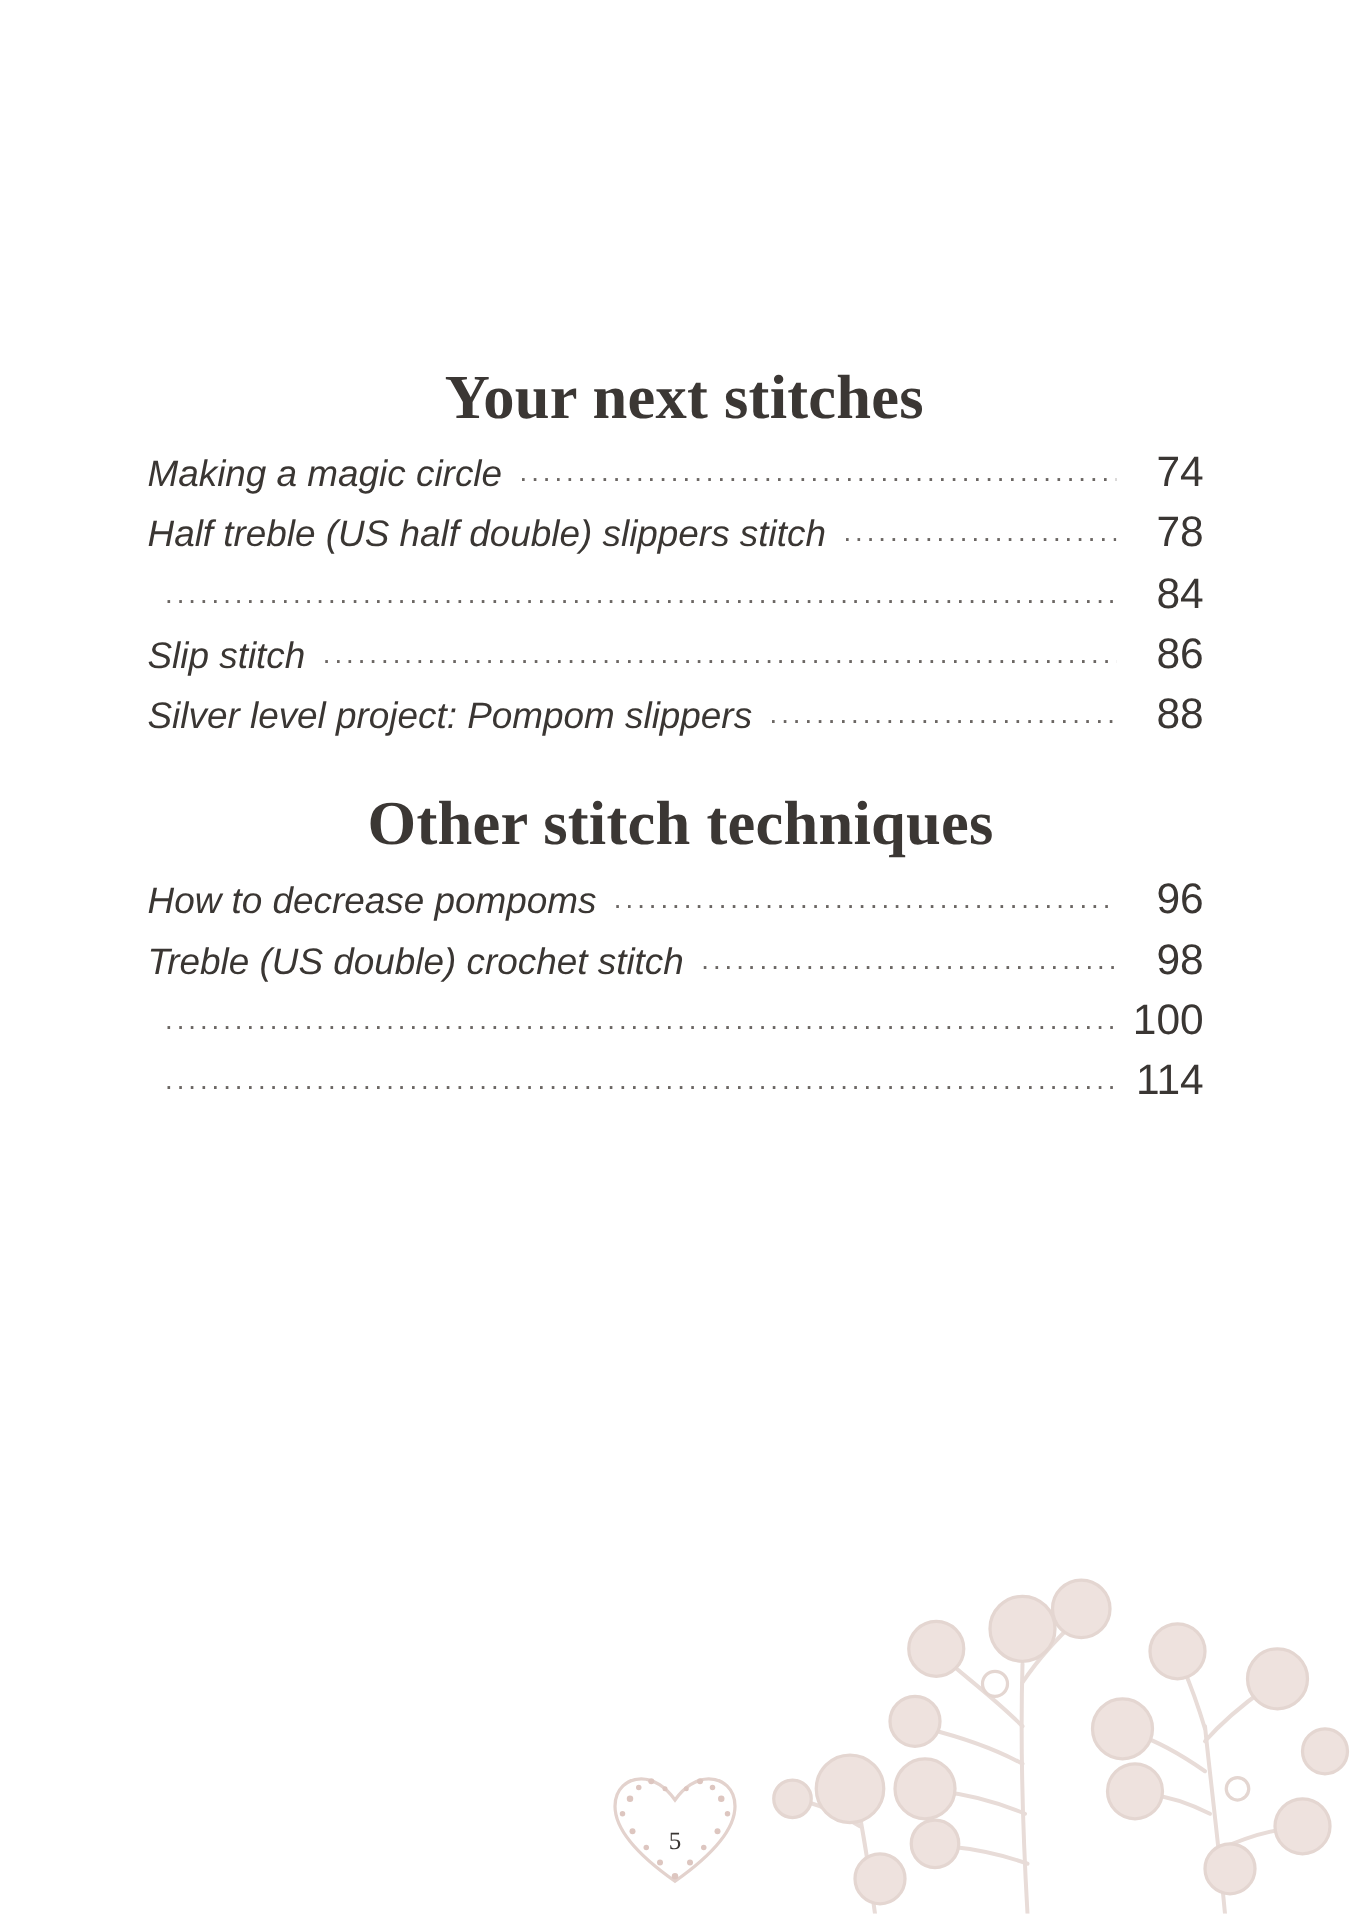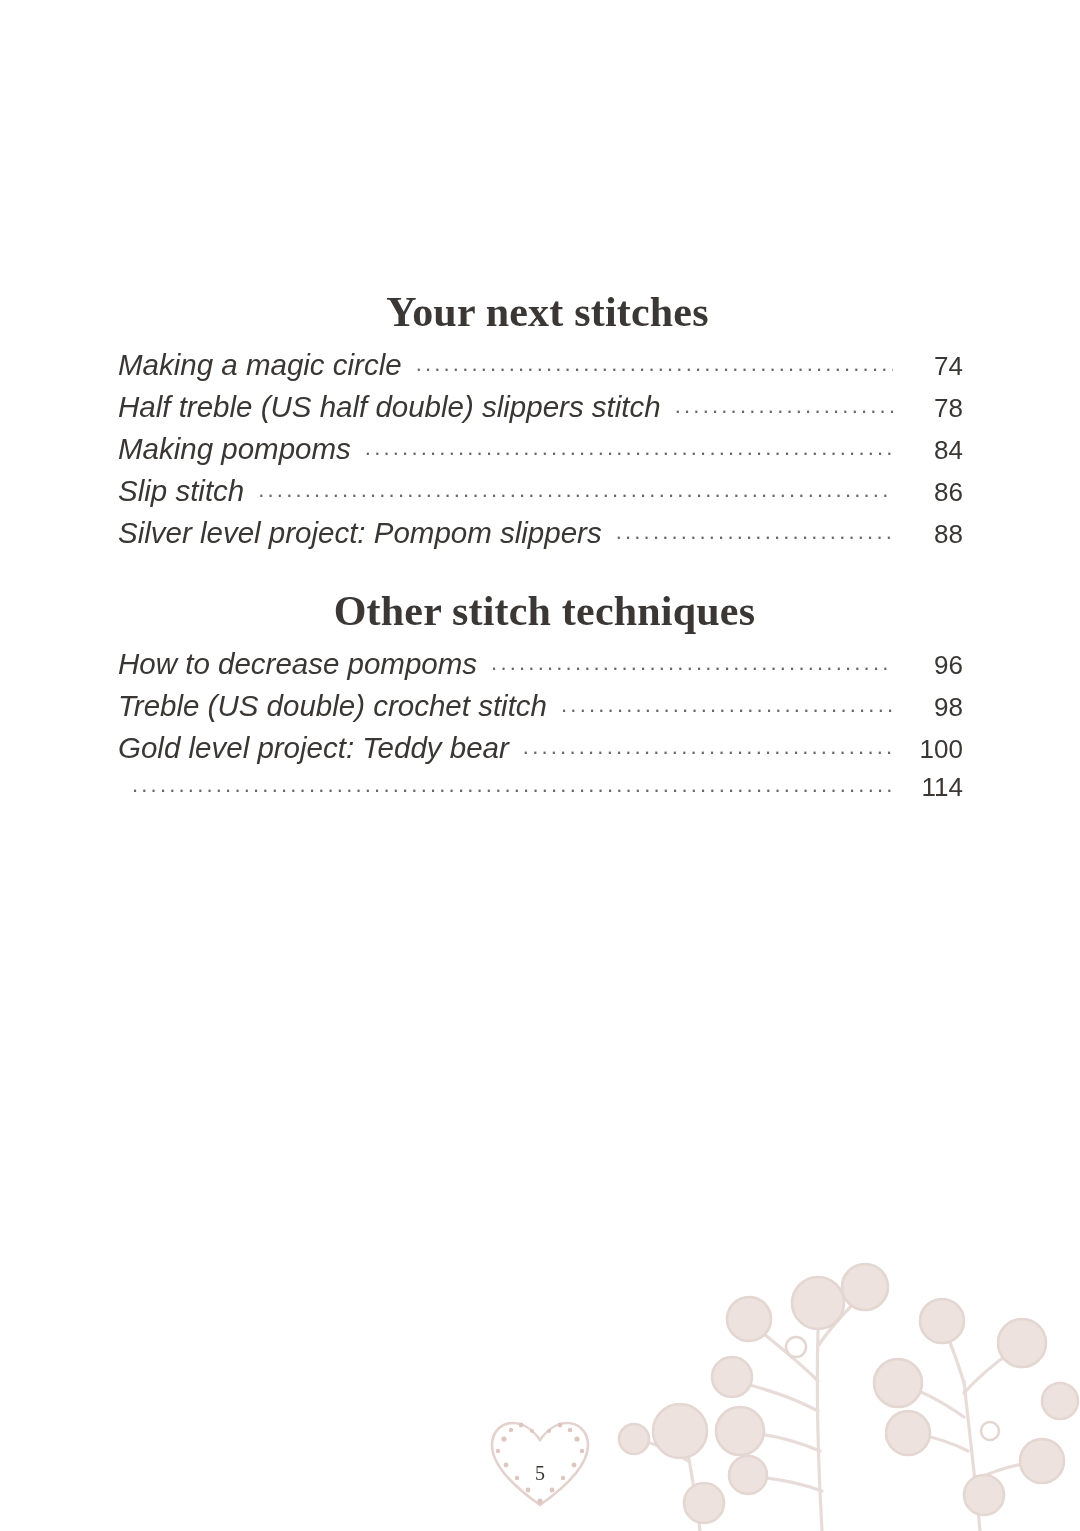--- a/index.html
+++ b/index.html
@@ -24,21 +24,21 @@
   .content {
     position: absolute;
     left: 118px;
     top: 288px;
     width: 845px;
   }
 
   .section-title {
     font-family: "Liberation Serif", serif;
     font-weight: bold;
-    font-size: 42px;
+    font-size: 50px;
     color: #3b3734;
     text-align: center;
     letter-spacing: 0.2px;
   }
 
   .section-1 .section-title {
     margin: 0 0 8px 0;
     padding-left: 14px;
   }
 
@@ -76,21 +76,21 @@
     color: #6b6663;
     font-size: 22px;
     letter-spacing: 3.2px;
     white-space: nowrap;
   }
 
   .toc-page {
     flex: 0 0 auto;
     width: 60px;
     text-align: right;
-    font-size: 26px;
+    font-size: 34px;
   }
 
   
   .decor {
     position: absolute;
     right: 0;
     bottom: 0;
     width: 520px;
     height: 400px;
     pointer-events: none;
@@ -132,21 +132,20 @@
           <span class="toc-label">Making a magic circle</span>
           <span class="toc-dots">...............................................................................................</span>
           <span class="toc-page">74</span>
         </li>
         <li class="toc-row">
           <span class="toc-label">Half treble (US half double) slippers stitch</span>
           <span class="toc-dots">...............................................................................................</span>
           <span class="toc-page">78</span>
         </li>
         <li class="toc-row">
-          <span class="toc-label">Making pompoms</span>
           <span class="toc-dots">...............................................................................................</span>
           <span class="toc-page">84</span>
         </li>
         <li class="toc-row">
           <span class="toc-label">Slip stitch</span>
           <span class="toc-dots">...............................................................................................</span>
           <span class="toc-page">86</span>
         </li>
         <li class="toc-row">
           <span class="toc-label">Silver level project: Pompom slippers</span>
@@ -163,21 +162,20 @@
           <span class="toc-label">How to decrease pompoms</span>
           <span class="toc-dots">...............................................................................................</span>
           <span class="toc-page">96</span>
         </li>
         <li class="toc-row">
           <span class="toc-label">Treble (US double) crochet stitch</span>
           <span class="toc-dots">...............................................................................................</span>
           <span class="toc-page">98</span>
         </li>
         <li class="toc-row">
-          <span class="toc-label">Gold level project: Teddy bear</span>
           <span class="toc-dots">...............................................................................................</span>
           <span class="toc-page">100</span>
         </li>
         <li class="toc-row">
           <span class="toc-dots">...............................................................................................</span>
           <span class="toc-page">114</span>
         </li>
       </ul>
     </div>
 

